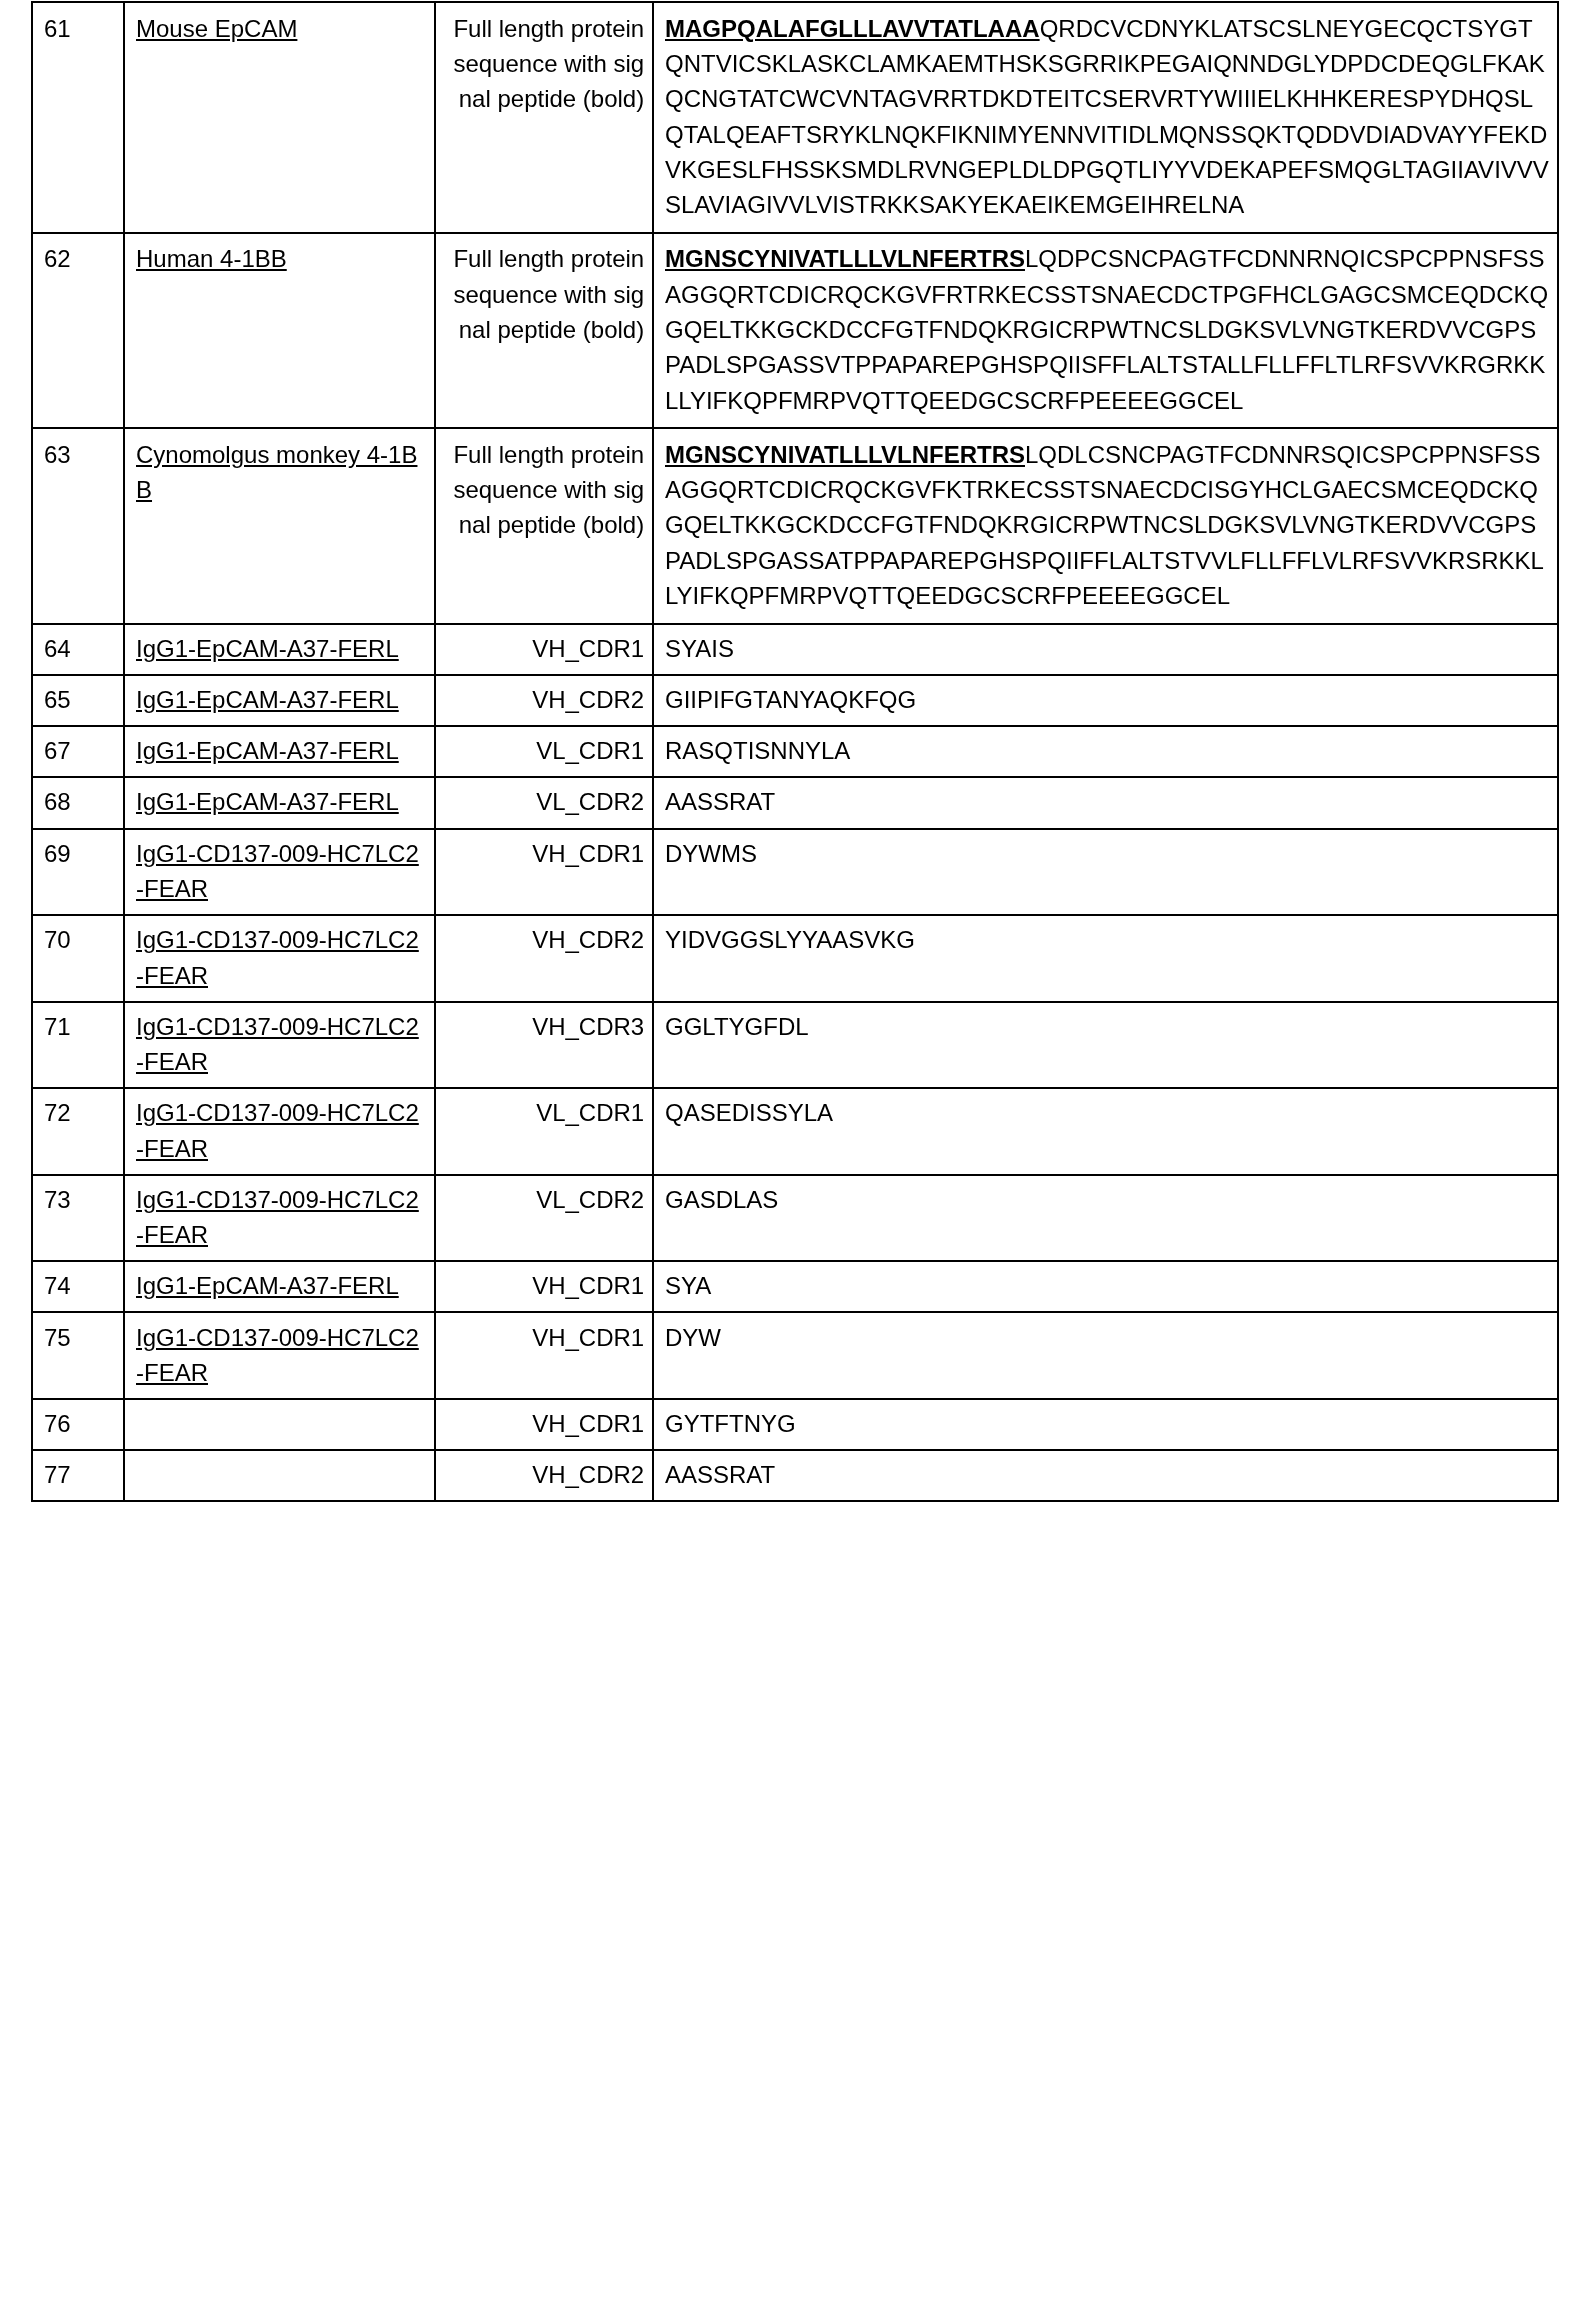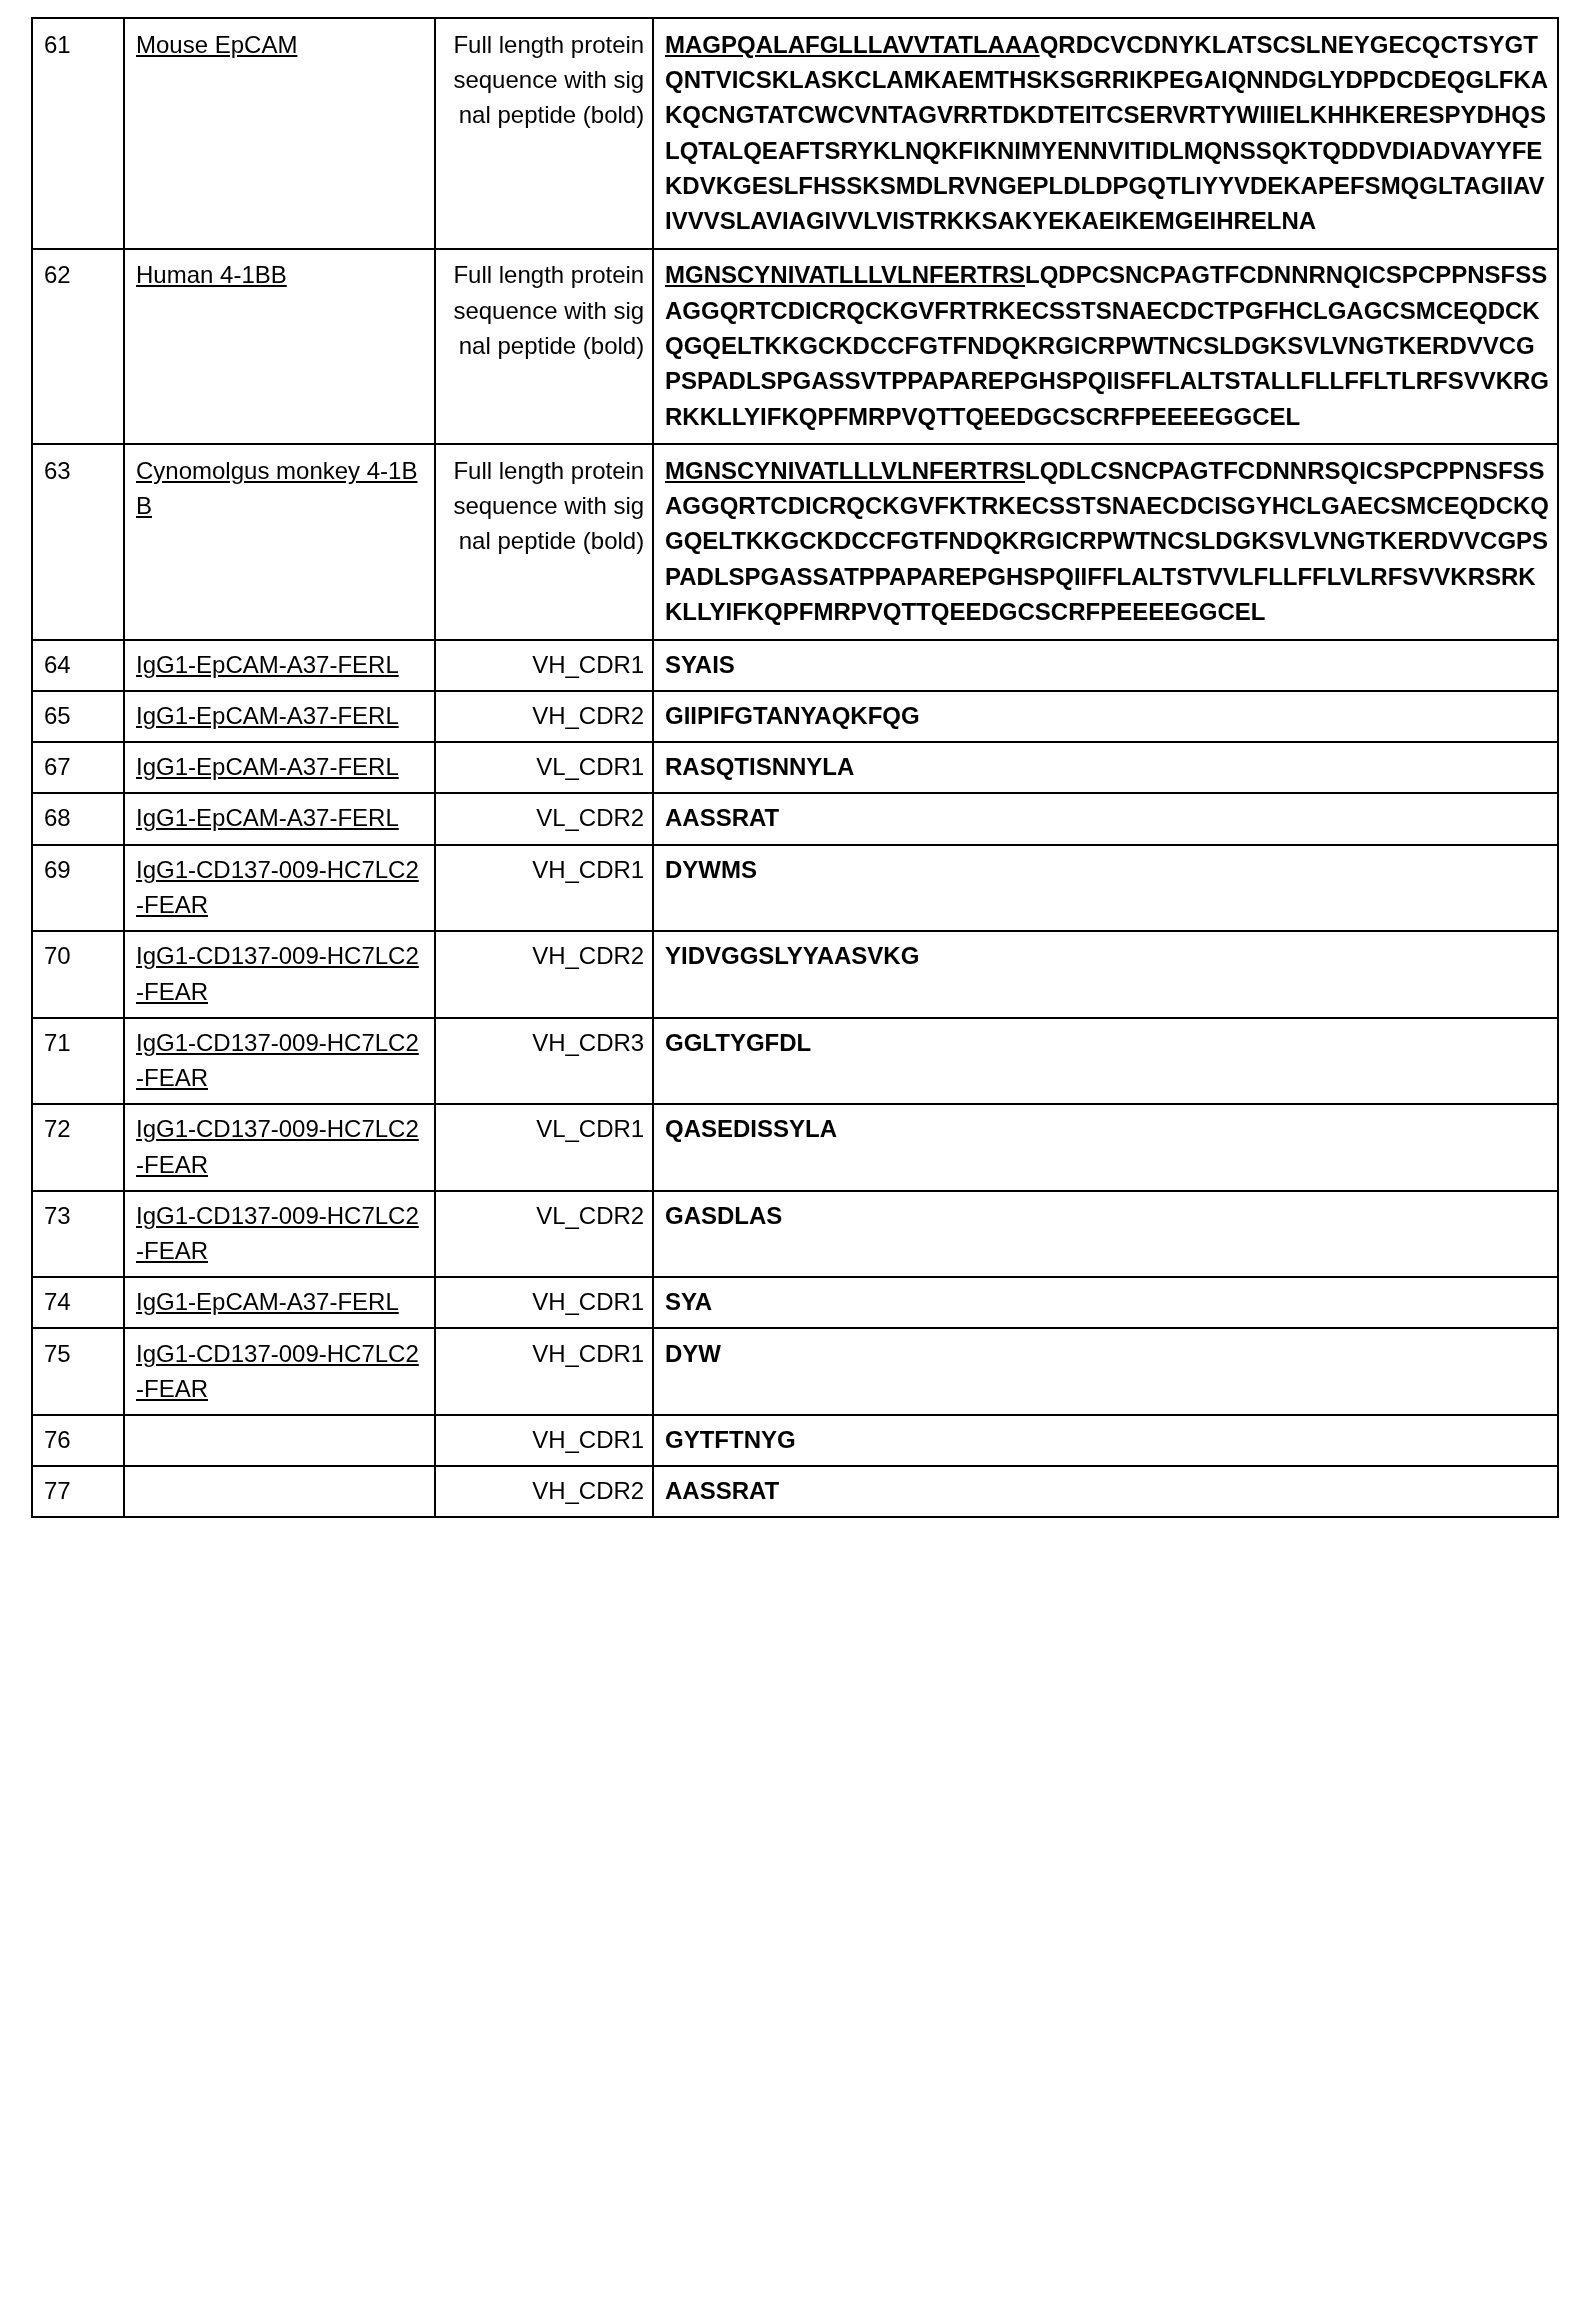--- a/index.html
+++ b/index.html
@@ -10,21 +10,21 @@
   body {
     font-family: "Liberation Sans", sans-serif;
     color: #000000;
   }
   .page {
     width: 1570px;
     height: 2319px;
     box-sizing: border-box;
     background: #ffffff;
     position: relative;
-    padding: 17px 14px 14px 31px;
+    padding: 1px 14px 14px 31px;
   }
   table.seq-table {
     border-collapse: collapse;
     table-layout: fixed;
     width: 1526px;
     border: 2.3px solid #000;
   }
   table.seq-table td {
     border: 2.3px solid #000;
     vertical-align: top;
@@ -42,21 +42,21 @@
 
   td.id-cell   { word-break: normal; }
   td.name-cell { word-break: normal; text-decoration: underline; }
   td.type-cell { word-break: normal; text-align: right; }
   td.seq-cell  { letter-spacing: 0px; }
 
   .seq-sig {
     font-weight: bold;
     text-decoration: underline;
   }
-  .seq-rest { font-weight: bold; }
+  .seq-rest { font-weight: normal; }
 
   
   tr.short td { padding-top: 6.2px; padding-bottom: 7.8px; }
 </style>
 </head>
 <body>
 
 <div class="page">
   <table class="seq-table">
     <colgroup>

